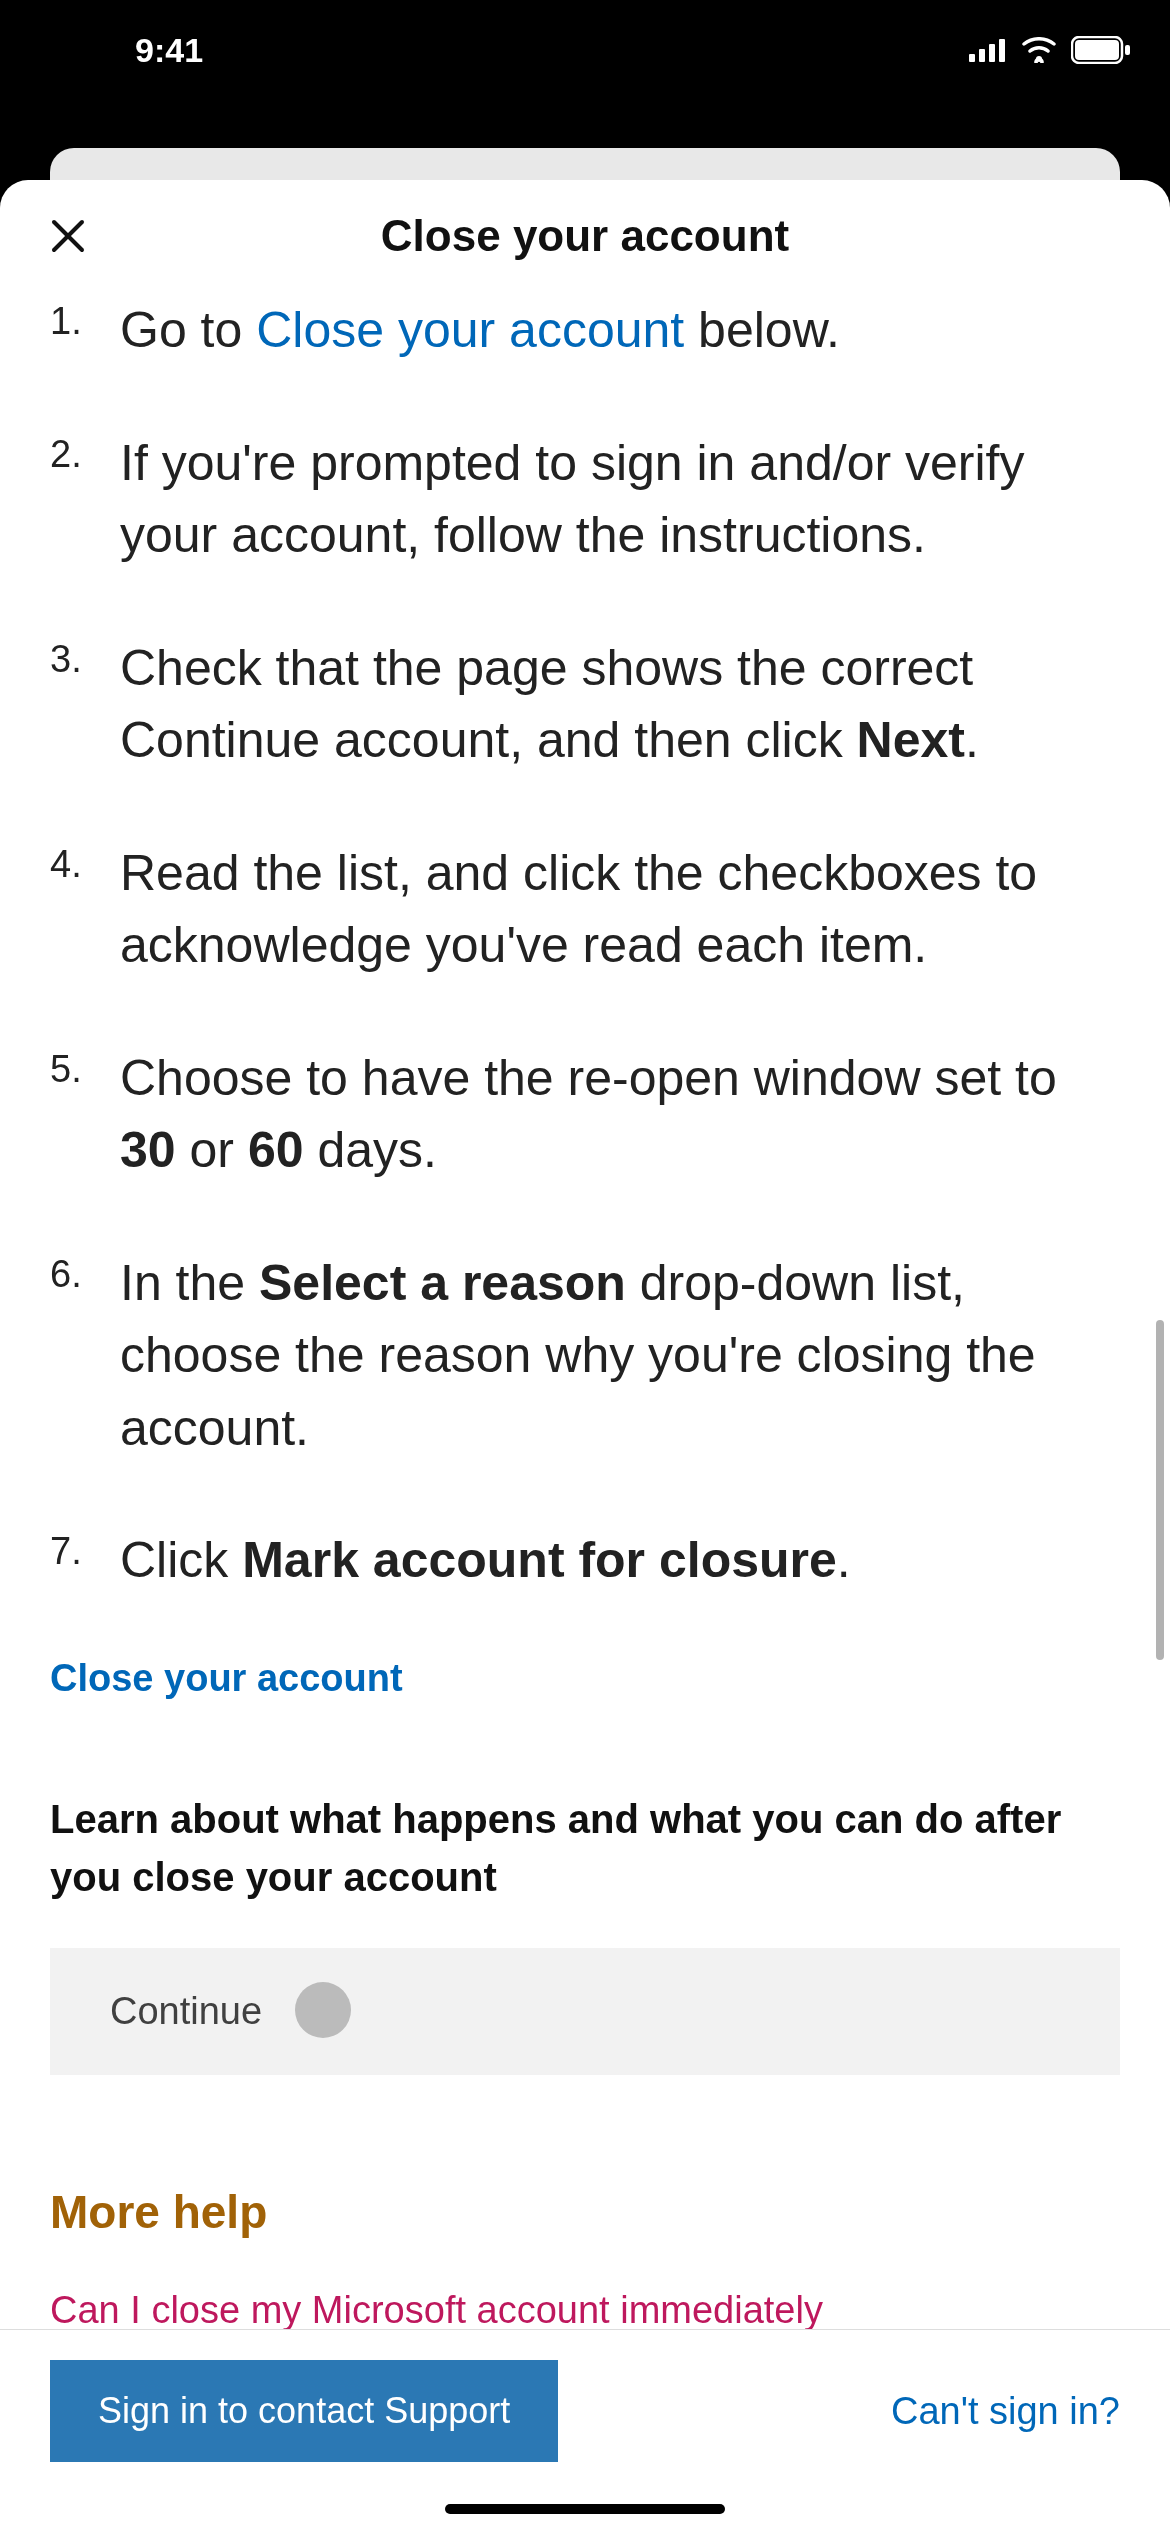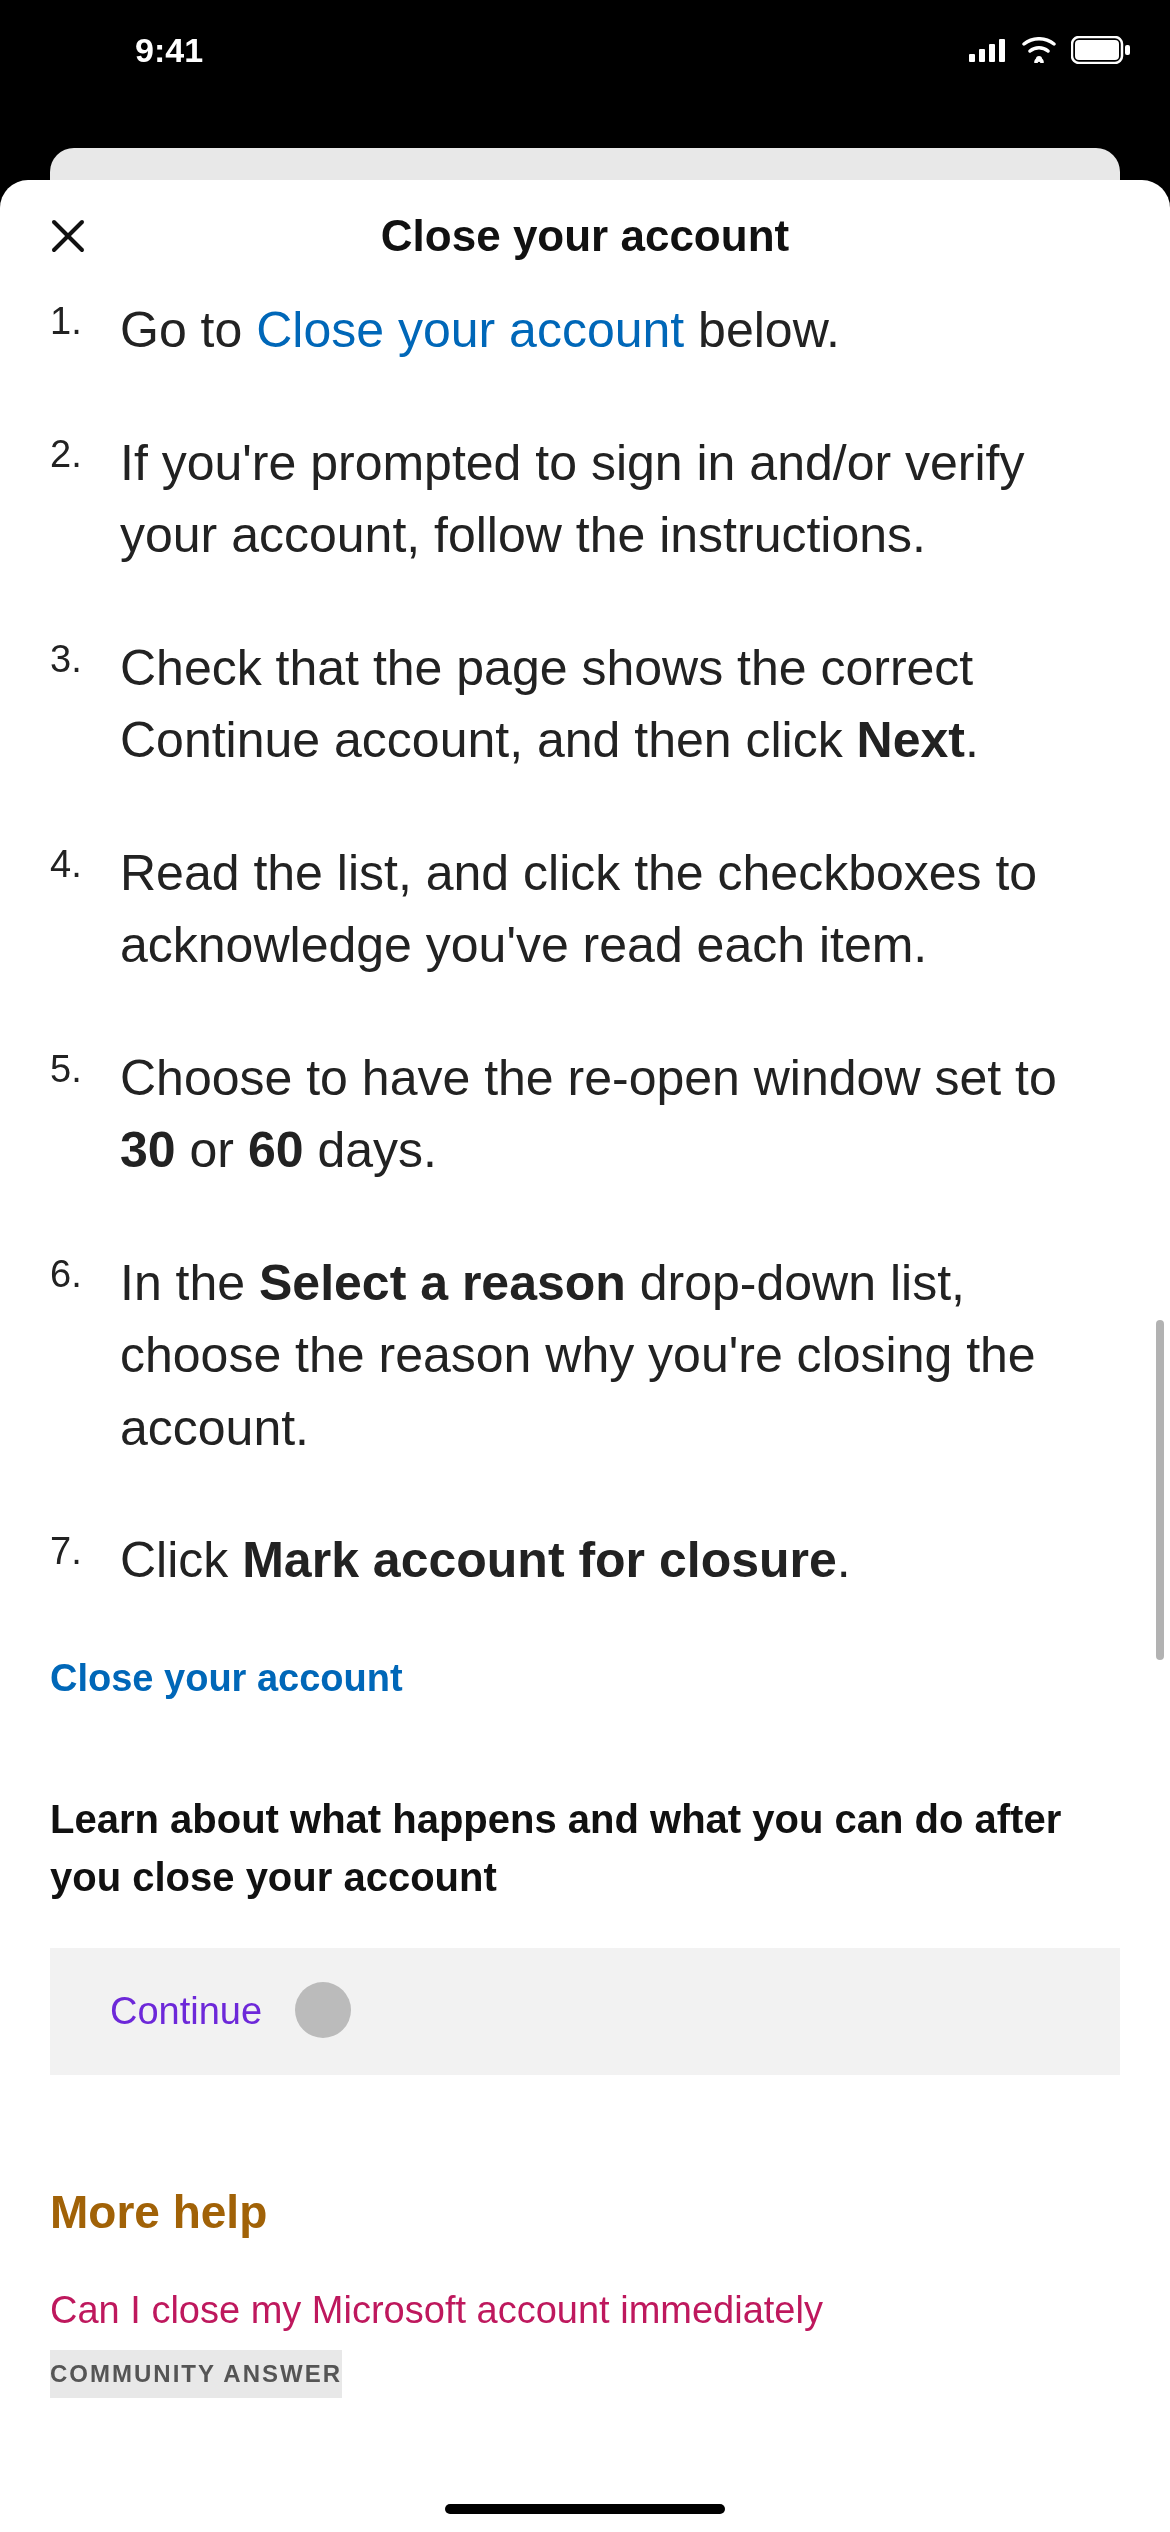--- a/index.html
+++ b/index.html
@@ -110,21 +110,21 @@
       font-size: 40px;
       font-weight: 700;
       line-height: 1.45;
       color: #111;
     }
     .continue-box {
       margin-top: 42px;
       background: #f2f2f2;
       padding: 42px 60px;
       font-size: 38px;
-      color: #6d28d9;
+      color: #404040;
       position: relative;
       cursor: pointer;
     }
     .tap-circle {
       position: absolute;
       width: 56px;
       height: 56px;
       border-radius: 50%;
       background: rgba(120,120,120,0.45);
       left: 245px;
@@ -255,15 +255,19 @@
     </div>
 
     <div class="more-help">More help</div>
 
     <a class="help-link">Can I close my Microsoft account immediately</a>
     <span class="badge">COMMUNITY ANSWER</span>
   </div>
 
   <div class="scrollbar-hint"></div>
 
+  <div class="bottom-bar">
+    <button class="signin-btn">Sign in to contact Support</button>
+    <span class="cant-signin">Can't sign in?</span>
+  </div>
 
   <div class="home-indicator"></div>
 </div>
 
 </body></html>

